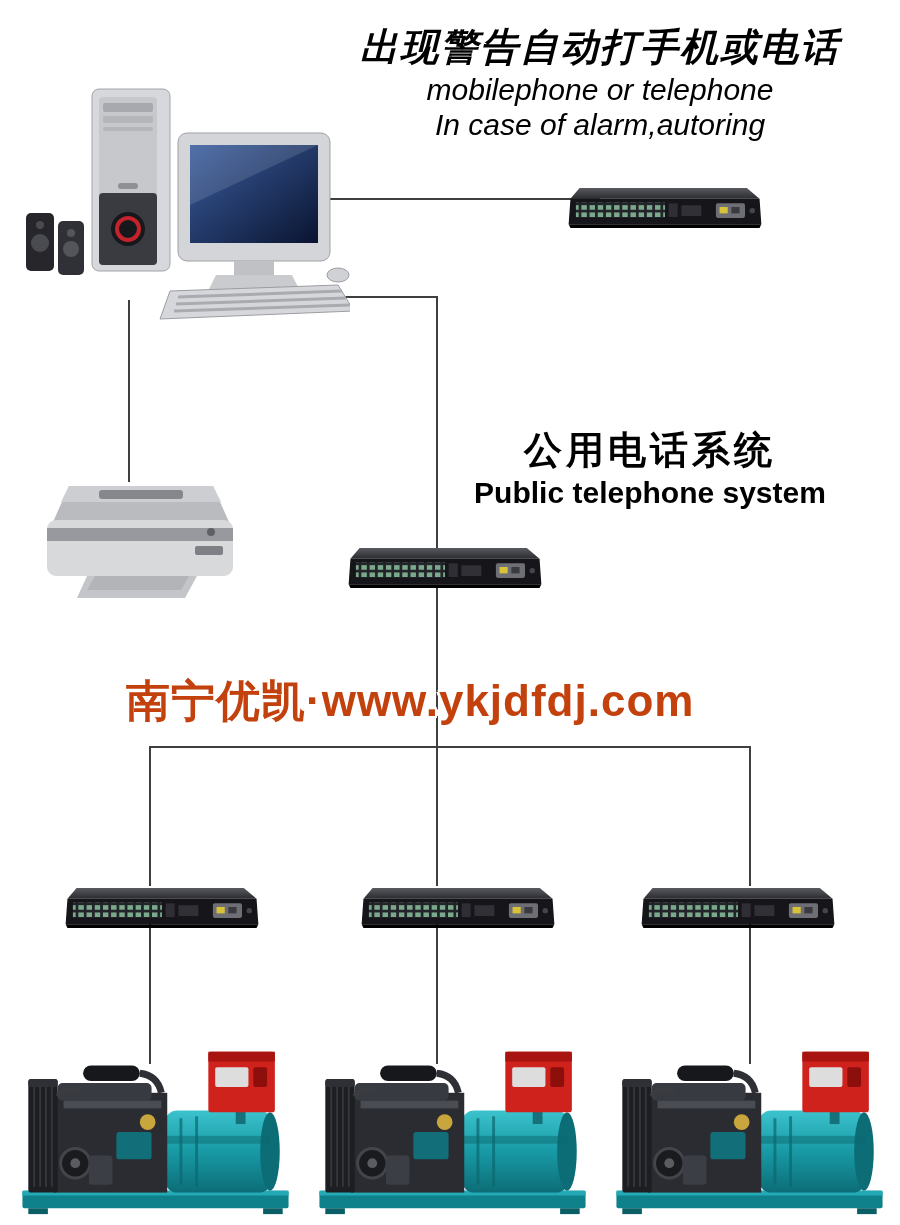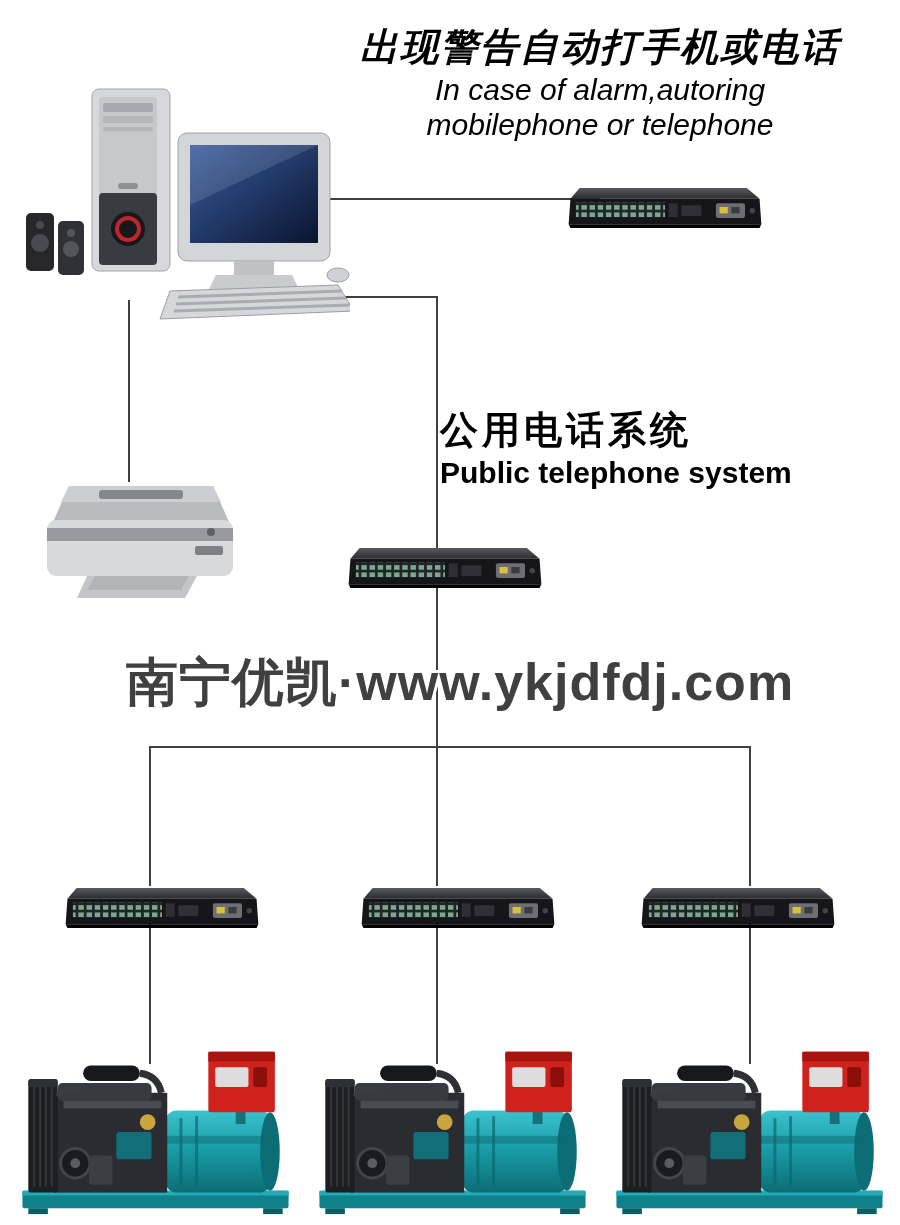--- a/index.html
+++ b/index.html
@@ -13,28 +13,28 @@
   .line.h{height:2px;}
   .line.v{width:2px;}
   .dev{position:absolute;z-index:2;}
   .title-block{
     position:absolute;left:340px;top:22px;width:520px;
     text-align:center;z-index:3;font-style:italic;
   }
   .title-zh{font-size:38px;font-weight:bold;letter-spacing:2px;line-height:50px;}
   .title-en{font-size:30px;font-weight:500;line-height:35px;}
   .phone-block{
-    position:absolute;left:440px;top:406px;width:420px;
-    z-index:3;
+    position:absolute;left:440px;top:426px;width:420px;
+    text-align:center;z-index:3;
   }
   .phone-zh{font-size:38px;font-weight:bold;letter-spacing:4px;line-height:48px;}
   .phone-en{font-size:30px;font-weight:700;line-height:38px;}
   .watermark{
-    position:absolute;left:126px;top:648px;z-index:5;
-    font-size:52px;font-weight:bold;letter-spacing:1px;color:#404040;
+    position:absolute;left:126px;top:672px;z-index:5;
+    font-size:44px;font-weight:bold;letter-spacing:1px;color:#c2410c;
     text-shadow:
       -2px -2px 0 #fff, 2px -2px 0 #fff, -2px 2px 0 #fff, 2px 2px 0 #fff,
       0 -3px 0 #fff, 0 3px 0 #fff, -3px 0 0 #fff, 3px 0 0 #fff;
     white-space:nowrap;
   }
   .defs-svg{position:absolute;width:0;height:0;overflow:hidden;}
 </style>
 </head>
 <body>
 
@@ -163,22 +163,22 @@
   <div class="line h" style="left:149px;top:746px;width:602px"></div>
   <div class="line v" style="left:149px;top:746px;height:140px"></div>
   <div class="line v" style="left:436px;top:746px;height:140px"></div>
   <div class="line v" style="left:749px;top:746px;height:140px"></div>
   <div class="line v" style="left:149px;top:924px;height:140px"></div>
   <div class="line v" style="left:436px;top:924px;height:140px"></div>
   <div class="line v" style="left:749px;top:924px;height:140px"></div>
 
   <div class="title-block">
     <div class="title-zh">出现警告自动打手机或电话</div>
+    <div class="title-en">mobilephone or telephone</div>
     <div class="title-en">In case of alarm,autoring</div>
-    <div class="title-en">mobilephone or telephone</div>
   </div>
 
   <div class="phone-block">
     <div class="phone-zh">公用电话系统</div>
     <div class="phone-en">Public telephone system</div>
   </div>
 
   <div class="watermark">南宁优凯·www.ykjdfdj.com</div>
 
   <svg class="dev" style="left:20px;top:85px;width:330px;height:240px">

